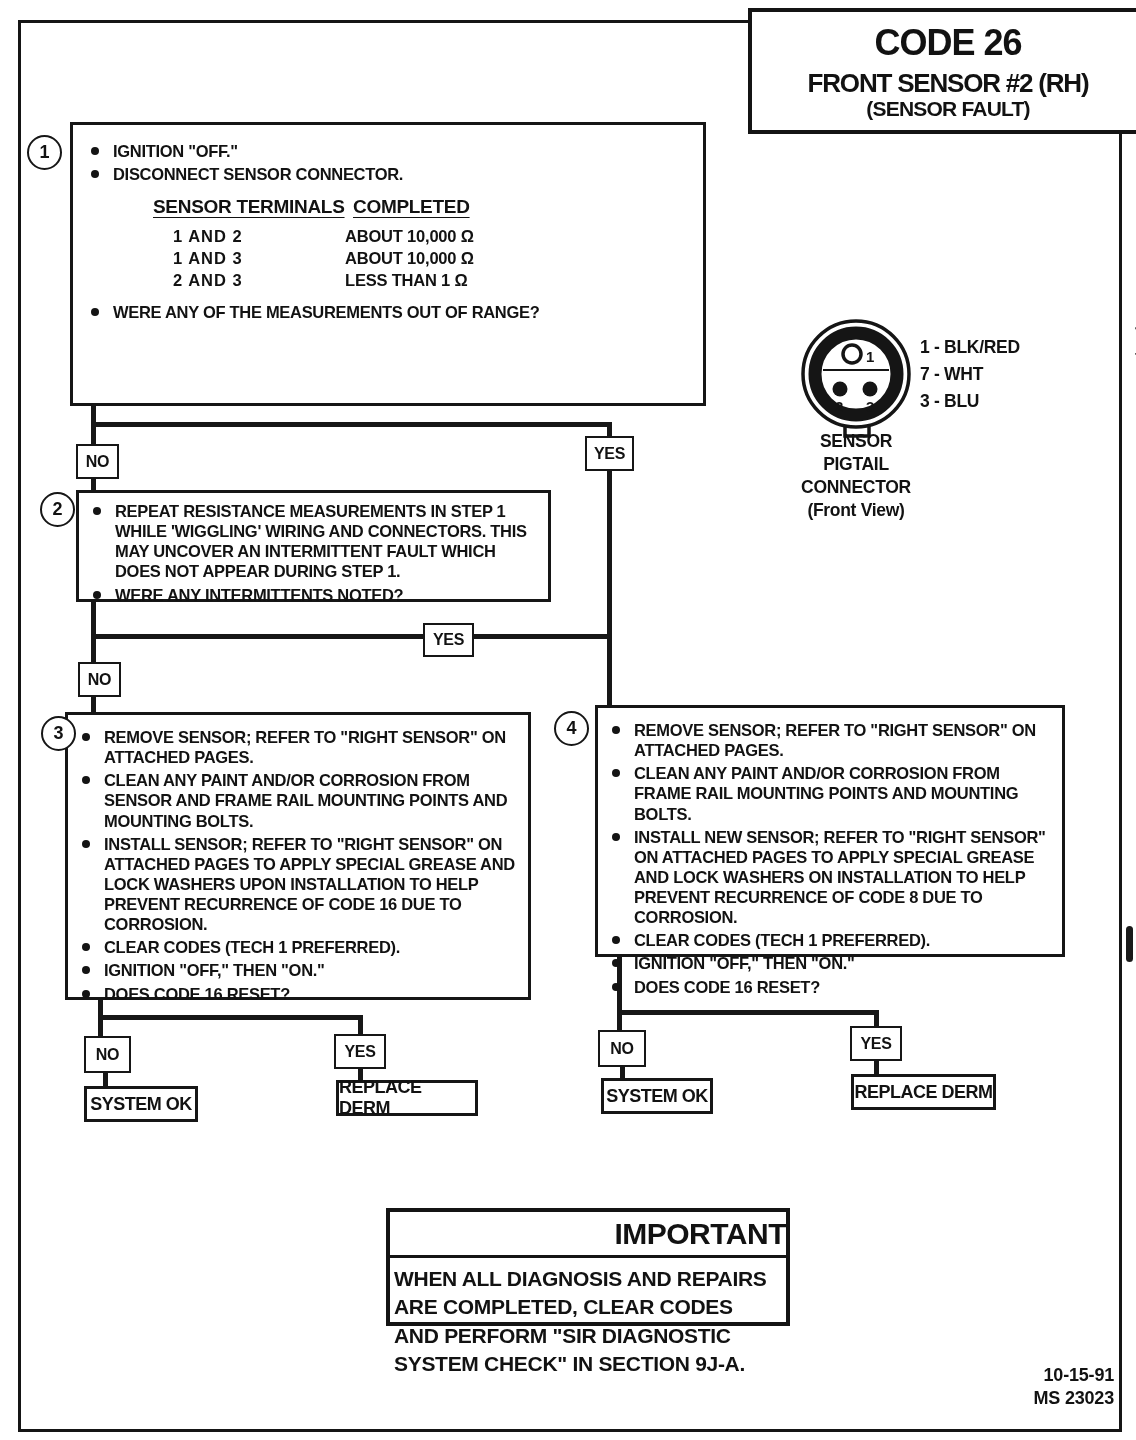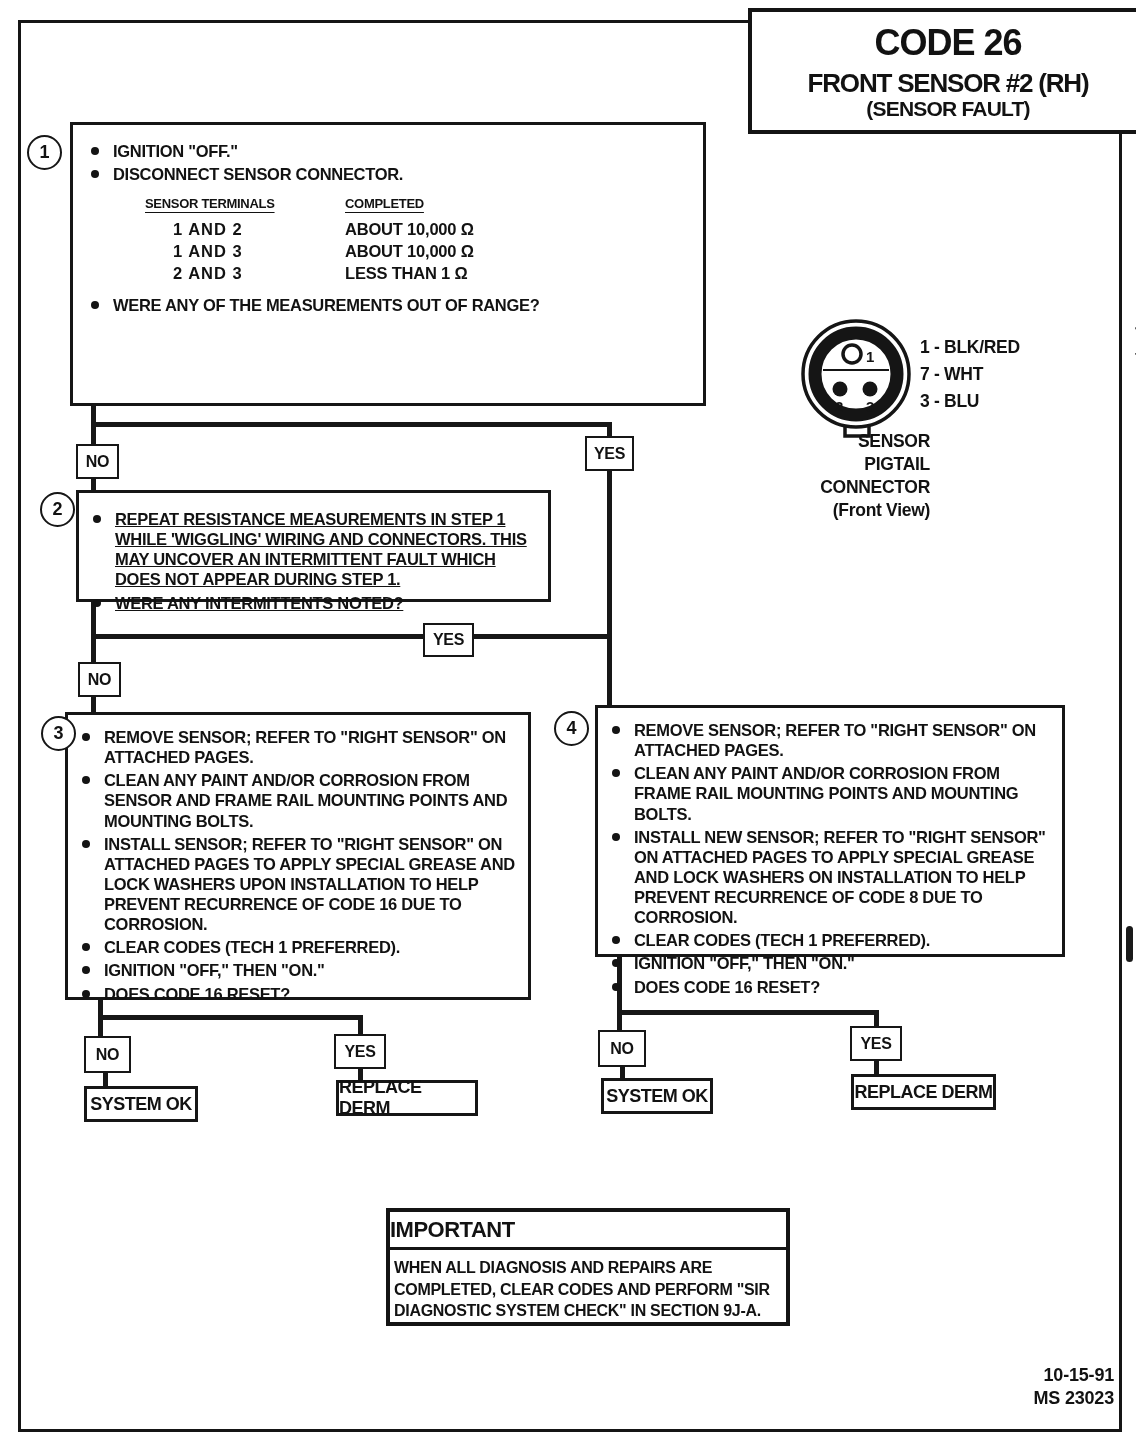--- a/index.html
+++ b/index.html
@@ -21,37 +21,37 @@
   .step-circle{position:absolute; width:35px; height:35px; border:2.5px solid #161616;
     border-radius:50%; background:#fff; display:flex; align-items:center; justify-content:center;
     font-size:18px; z-index:3; box-sizing:border-box;}
   .bullet-row{display:flex; margin:0 0 3px 0;}
   .dot{flex:0 0 8px; width:8px; height:8px; border-radius:50%; background:#141414;
     margin:6px 14px 0 2px;}
   .btext{font-size:16.5px; line-height:1.22; letter-spacing:-0.3px;}
   .s1-content{padding:16px 12px 10px 16px;}
   .s-content{padding:12px 10px 8px 12px;}
   .mtable{margin:12px 0 12px 56px; display:grid; grid-template-columns:200px auto; row-gap:3px;}
-  .mtable .hdr{text-decoration:underline; text-underline-offset:4px; font-size:13px; letter-spacing:-0.3px; margin-bottom:6px;}
+  .mtable .hdr{text-decoration:underline; text-underline-offset:4px; font-size:19px; letter-spacing:-0.3px; margin-bottom:6px;margin-left:8px;}
   .mtable .term{padding-left:28px; font-size:16.5px; letter-spacing:1px;}
   .mtable .res{font-size:16.5px; letter-spacing:-0.2px;}
   .title-box{position:absolute; left:748px; top:8px; width:400px; height:126px;
     border:4px solid #141414; background:#fff; z-index:4; text-align:center; box-sizing:border-box;}
   .title-code{font-size:36px; letter-spacing:-1px; margin-top:10px;}
   .title-sub{font-size:26px; letter-spacing:-1.2px; margin-top:4px;}
   .title-sub2{font-size:21px; letter-spacing:-0.8px; margin-top:-2px;}
   .legend{position:absolute; left:920px; top:334px; z-index:2;}
   .legend div{font-size:17.5px; letter-spacing:-0.3px; line-height:27px;}
-  .conn-caption{position:absolute; left:782px; top:430px; width:148px; text-align:right; z-index:2;}
+  .conn-caption{position:absolute; left:782px; top:430px; width:148px; text-align:center; z-index:2;}
   .conn-caption div{font-size:17.5px; letter-spacing:-0.3px; line-height:23px;}
   .important-box{position:absolute; left:386px; top:1208px; width:404px; height:118px;
     border:4px solid #141414; background:#fff; z-index:2; box-sizing:border-box;}
-  .important-hdr{border-bottom:3px solid #141414; text-align:left; font-size:22px;
+  .important-hdr{border-bottom:3px solid #141414; text-align:right; font-size:30px;
     letter-spacing:-0.5px; padding:5px 0 4px 0;}
-  .important-body{padding:7px 10px 0 4px; font-size:16px; line-height:1.35; letter-spacing:-0.3px;}
+  .important-body{padding:7px 10px 0 4px; font-size:21px; line-height:1.35; letter-spacing:-0.3px;}
   .footer{position:absolute; left:928px; top:1364px; width:186px; text-align:right; z-index:2;}
   .footer div{font-size:18px; letter-spacing:-0.2px; line-height:23px;}
   .artifact{position:absolute; z-index:1;}
   .arc{width:14px; height:32px; border:3px solid transparent; border-right-color:#222; border-radius:50%;}
   .blob{width:7px; height:36px; background:#1a1a1a; border-radius:4px;}
 </style>
 </head>
 <body>
 
 <div class="page">
@@ -138,21 +138,21 @@
     <span>NO</span>
   </div>
   <div class="label-box" style="left:585px; top:436px; width:49px; height:35px;">
     <span>YES</span>
   </div>
 
   <div class="step-circle" style="left:40px; top:492px;">
     <span>2</span>
   </div>
   <div class="box" style="left:76px; top:490px; width:475px; height:112px;">
-    <div class="s-content" style="padding-top:16px;text-decoration:underline;">
+    <div class="s-content" style="padding-top:8px;">
       <div class="bullet-row">
         <span class="dot"></span>
         <span class="btext">REPEAT RESISTANCE MEASUREMENTS IN STEP 1 WHILE 'WIGGLING' WIRING AND CONNECTORS.  THIS MAY UNCOVER AN INTERMITTENT FAULT WHICH DOES NOT APPEAR DURING STEP 1.</span>
       </div>
       <div class="bullet-row">
         <span class="dot"></span>
         <span class="btext">WERE ANY INTERMITTENTS NOTED?</span>
       </div>
     </div>
   </div>

